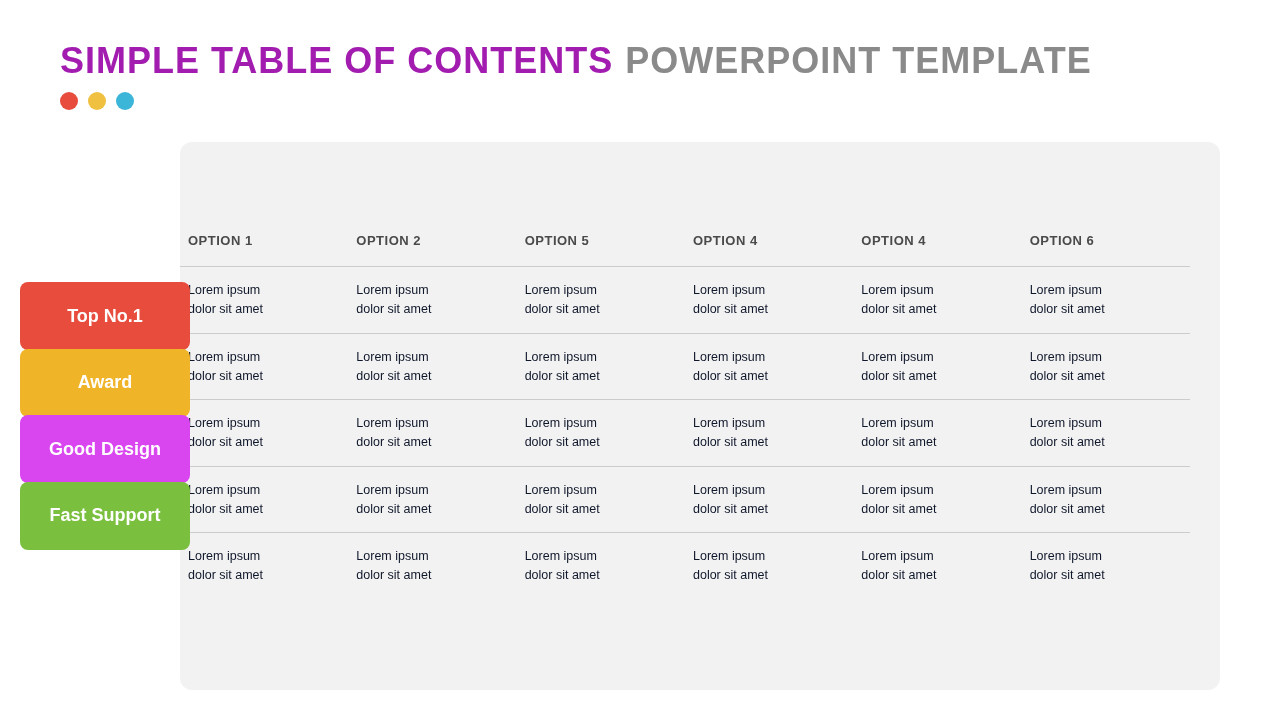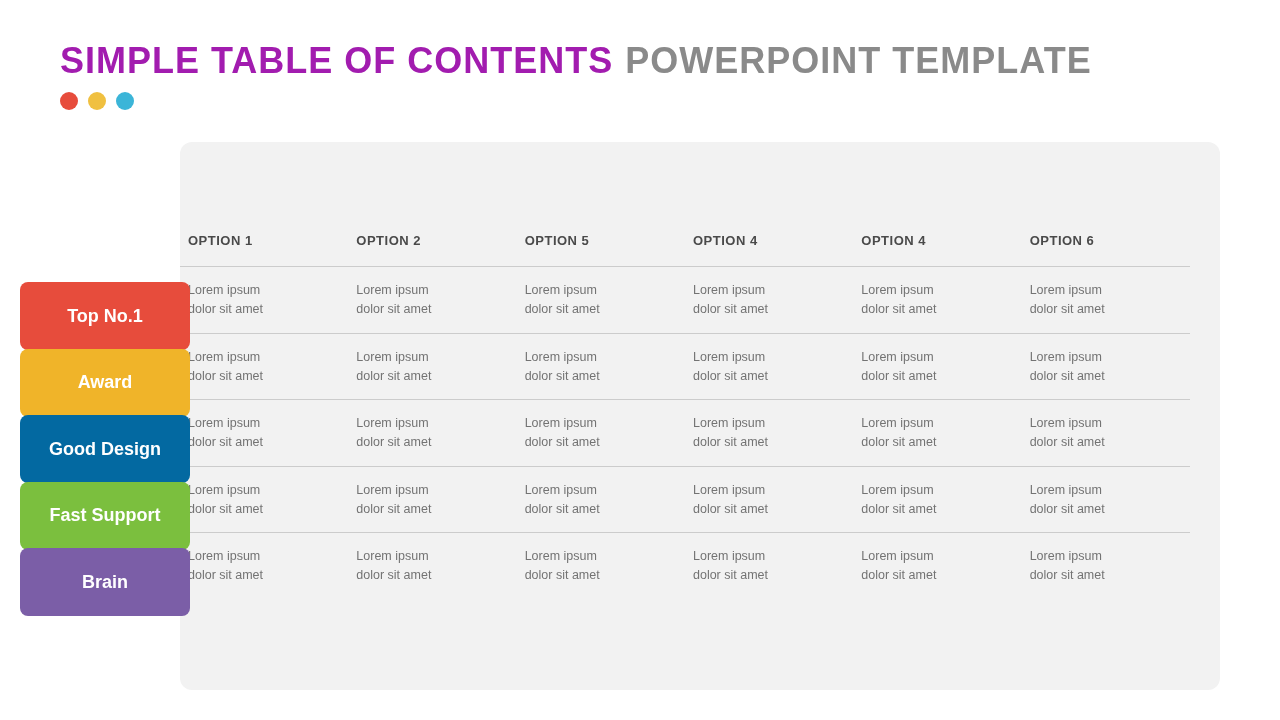--- a/index.html
+++ b/index.html
@@ -123,34 +123,34 @@
       font-size: 18px;
       font-weight: 800;
       color: #ffffff;
       text-align: center;
       z-index: 2;
       margin-top: 32px;
     }
 
     .label-red { background: #e74c3c; }
     .label-yellow { background: #f0b429; }
-    .label-teal { background: #0369a1; }
+    .label-teal { background: #d946ef; }
     .label-green { background: #7bbf3e; }
     .label-purple { background: #7b5ea7; }
 
     .cells {
       display: grid;
       grid-template-columns: repeat(6, 1fr);
       width: 100%;
       padding: 14px 0;
     }
 
     .cell {
       font-size: 12.5px;
-      color: #737373;
+      color: #0f172a;
       line-height: 1.5;
       padding-left: 8px;
     }
   </style>
 </head>
 <body>
 
 <div class="page">
 
   <div class="header">
@@ -219,21 +219,20 @@
           <div class="cell">Lorem ipsum<br>dolor sit amet</div>
           <div class="cell">Lorem ipsum<br>dolor sit amet</div>
           <div class="cell">Lorem ipsum<br>dolor sit amet</div>
           <div class="cell">Lorem ipsum<br>dolor sit amet</div>
           <div class="cell">Lorem ipsum<br>dolor sit amet</div>
           <div class="cell">Lorem ipsum<br>dolor sit amet</div>
         </div>
       </div>
 
       <div class="data-row">
-        <div class="row-label label-purple">Brain</div>
         <div class="cells">
           <div class="cell">Lorem ipsum<br>dolor sit amet</div>
           <div class="cell">Lorem ipsum<br>dolor sit amet</div>
           <div class="cell">Lorem ipsum<br>dolor sit amet</div>
           <div class="cell">Lorem ipsum<br>dolor sit amet</div>
           <div class="cell">Lorem ipsum<br>dolor sit amet</div>
           <div class="cell">Lorem ipsum<br>dolor sit amet</div>
         </div>
       </div>
 

